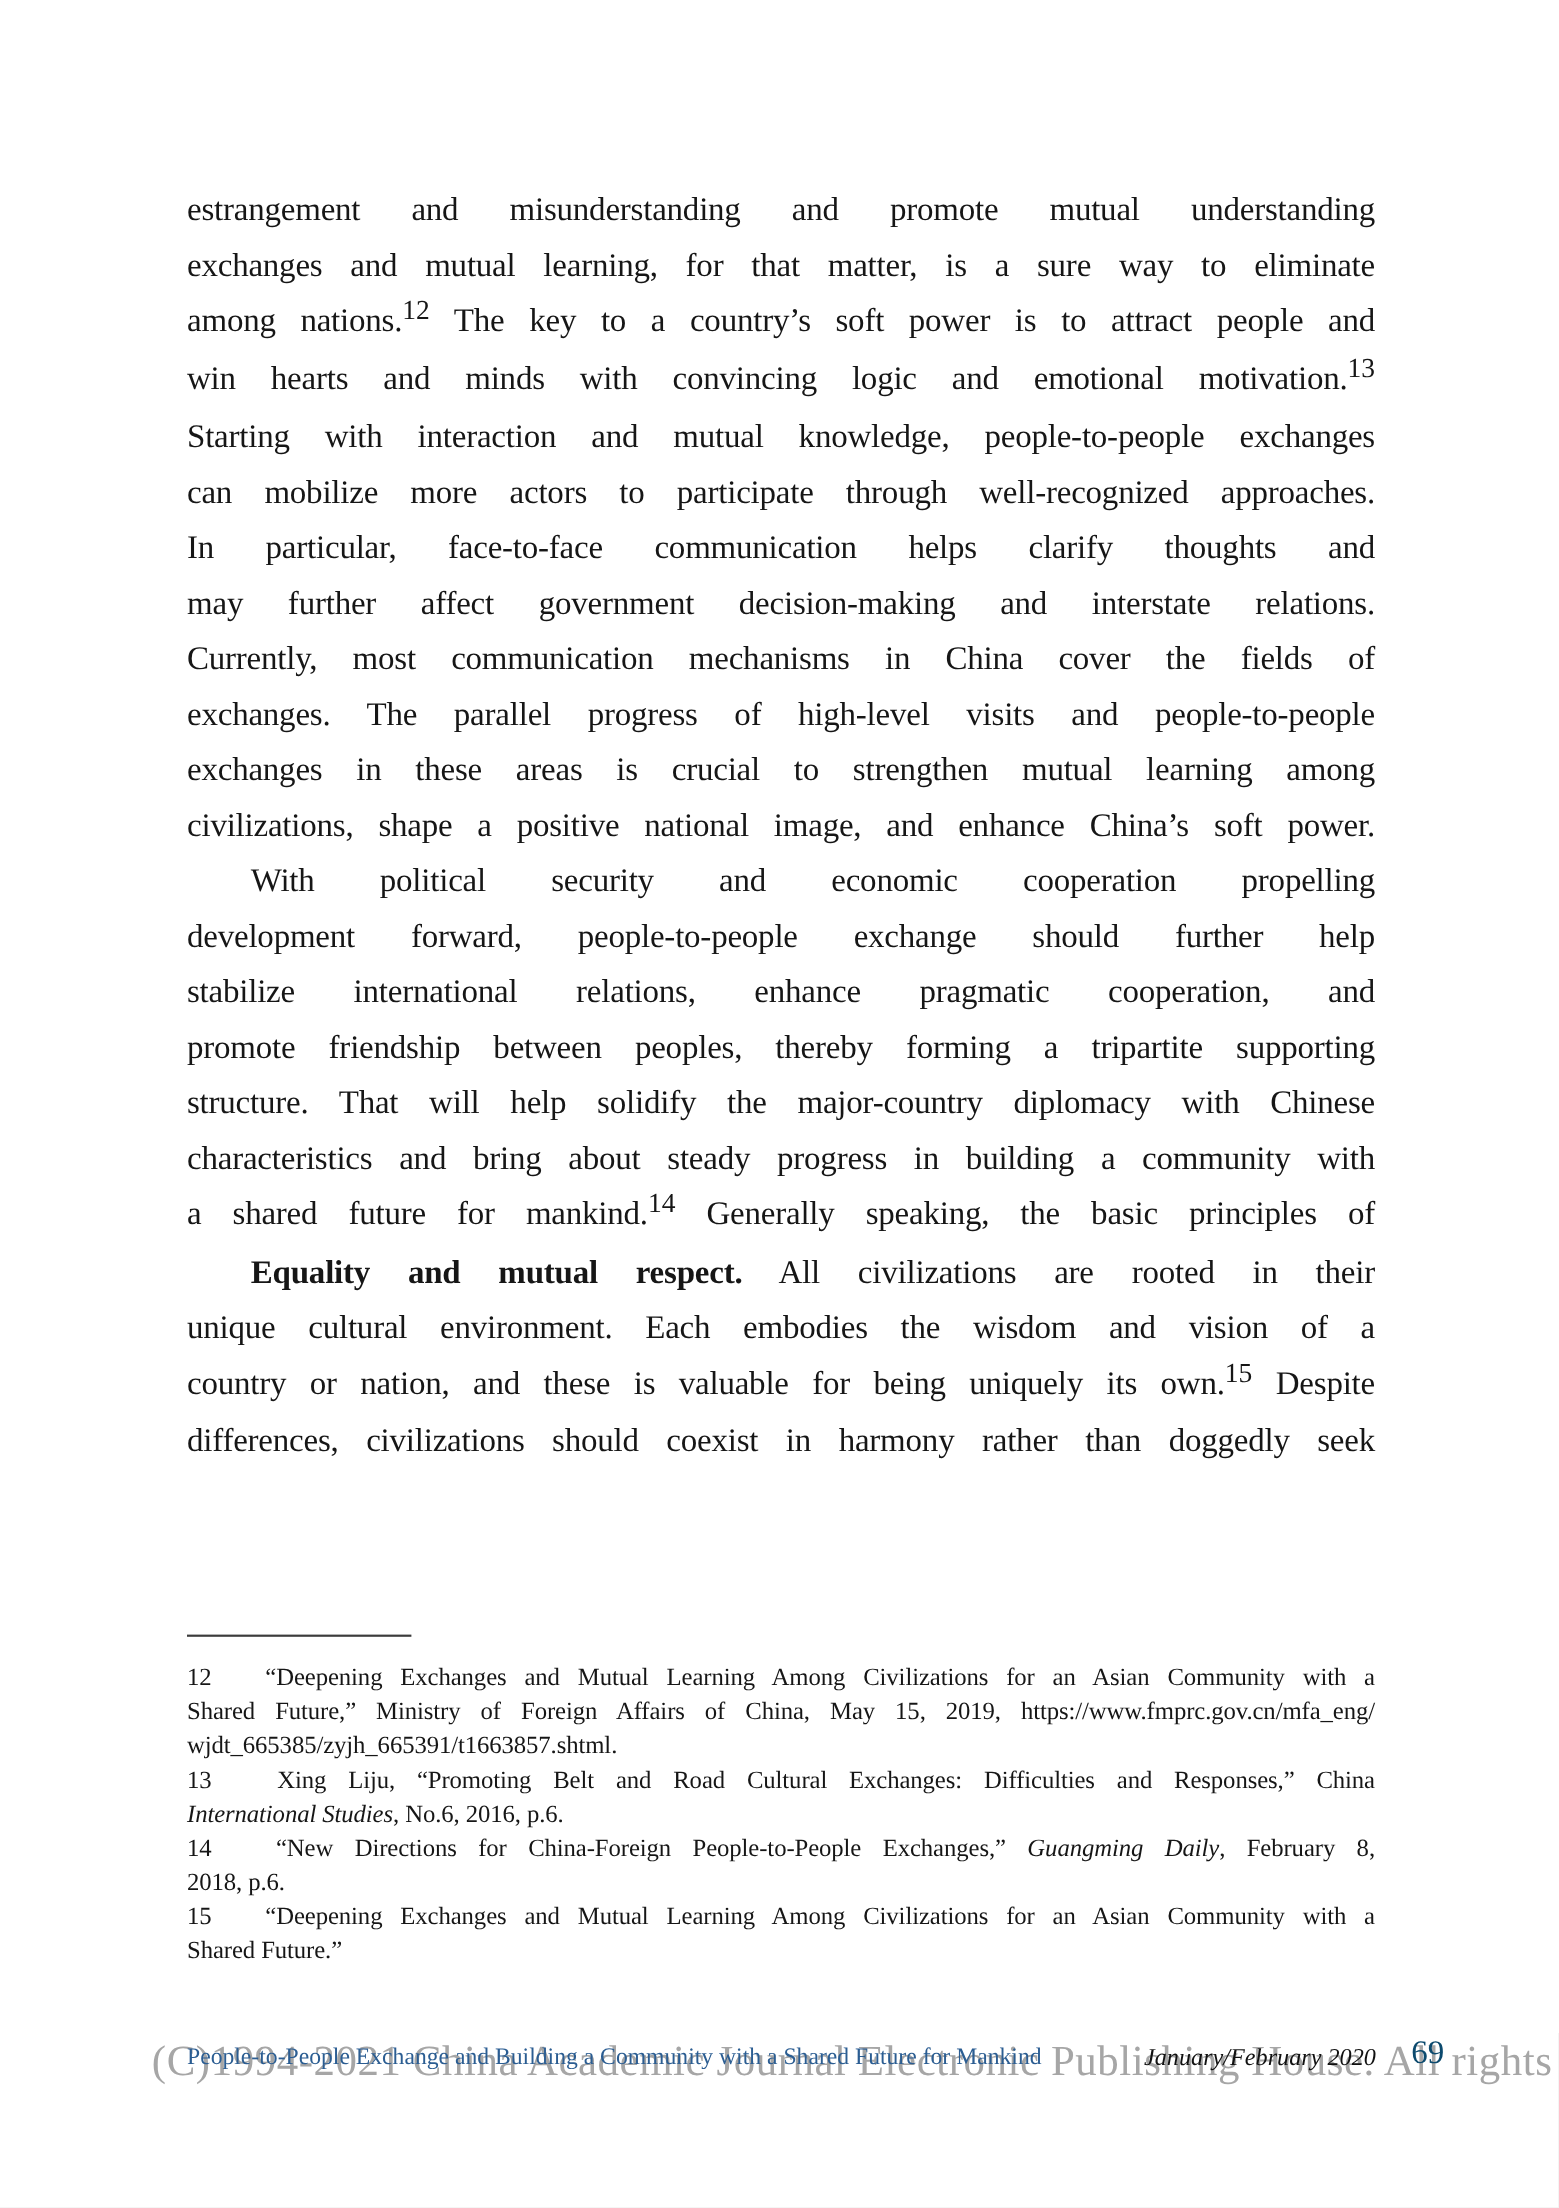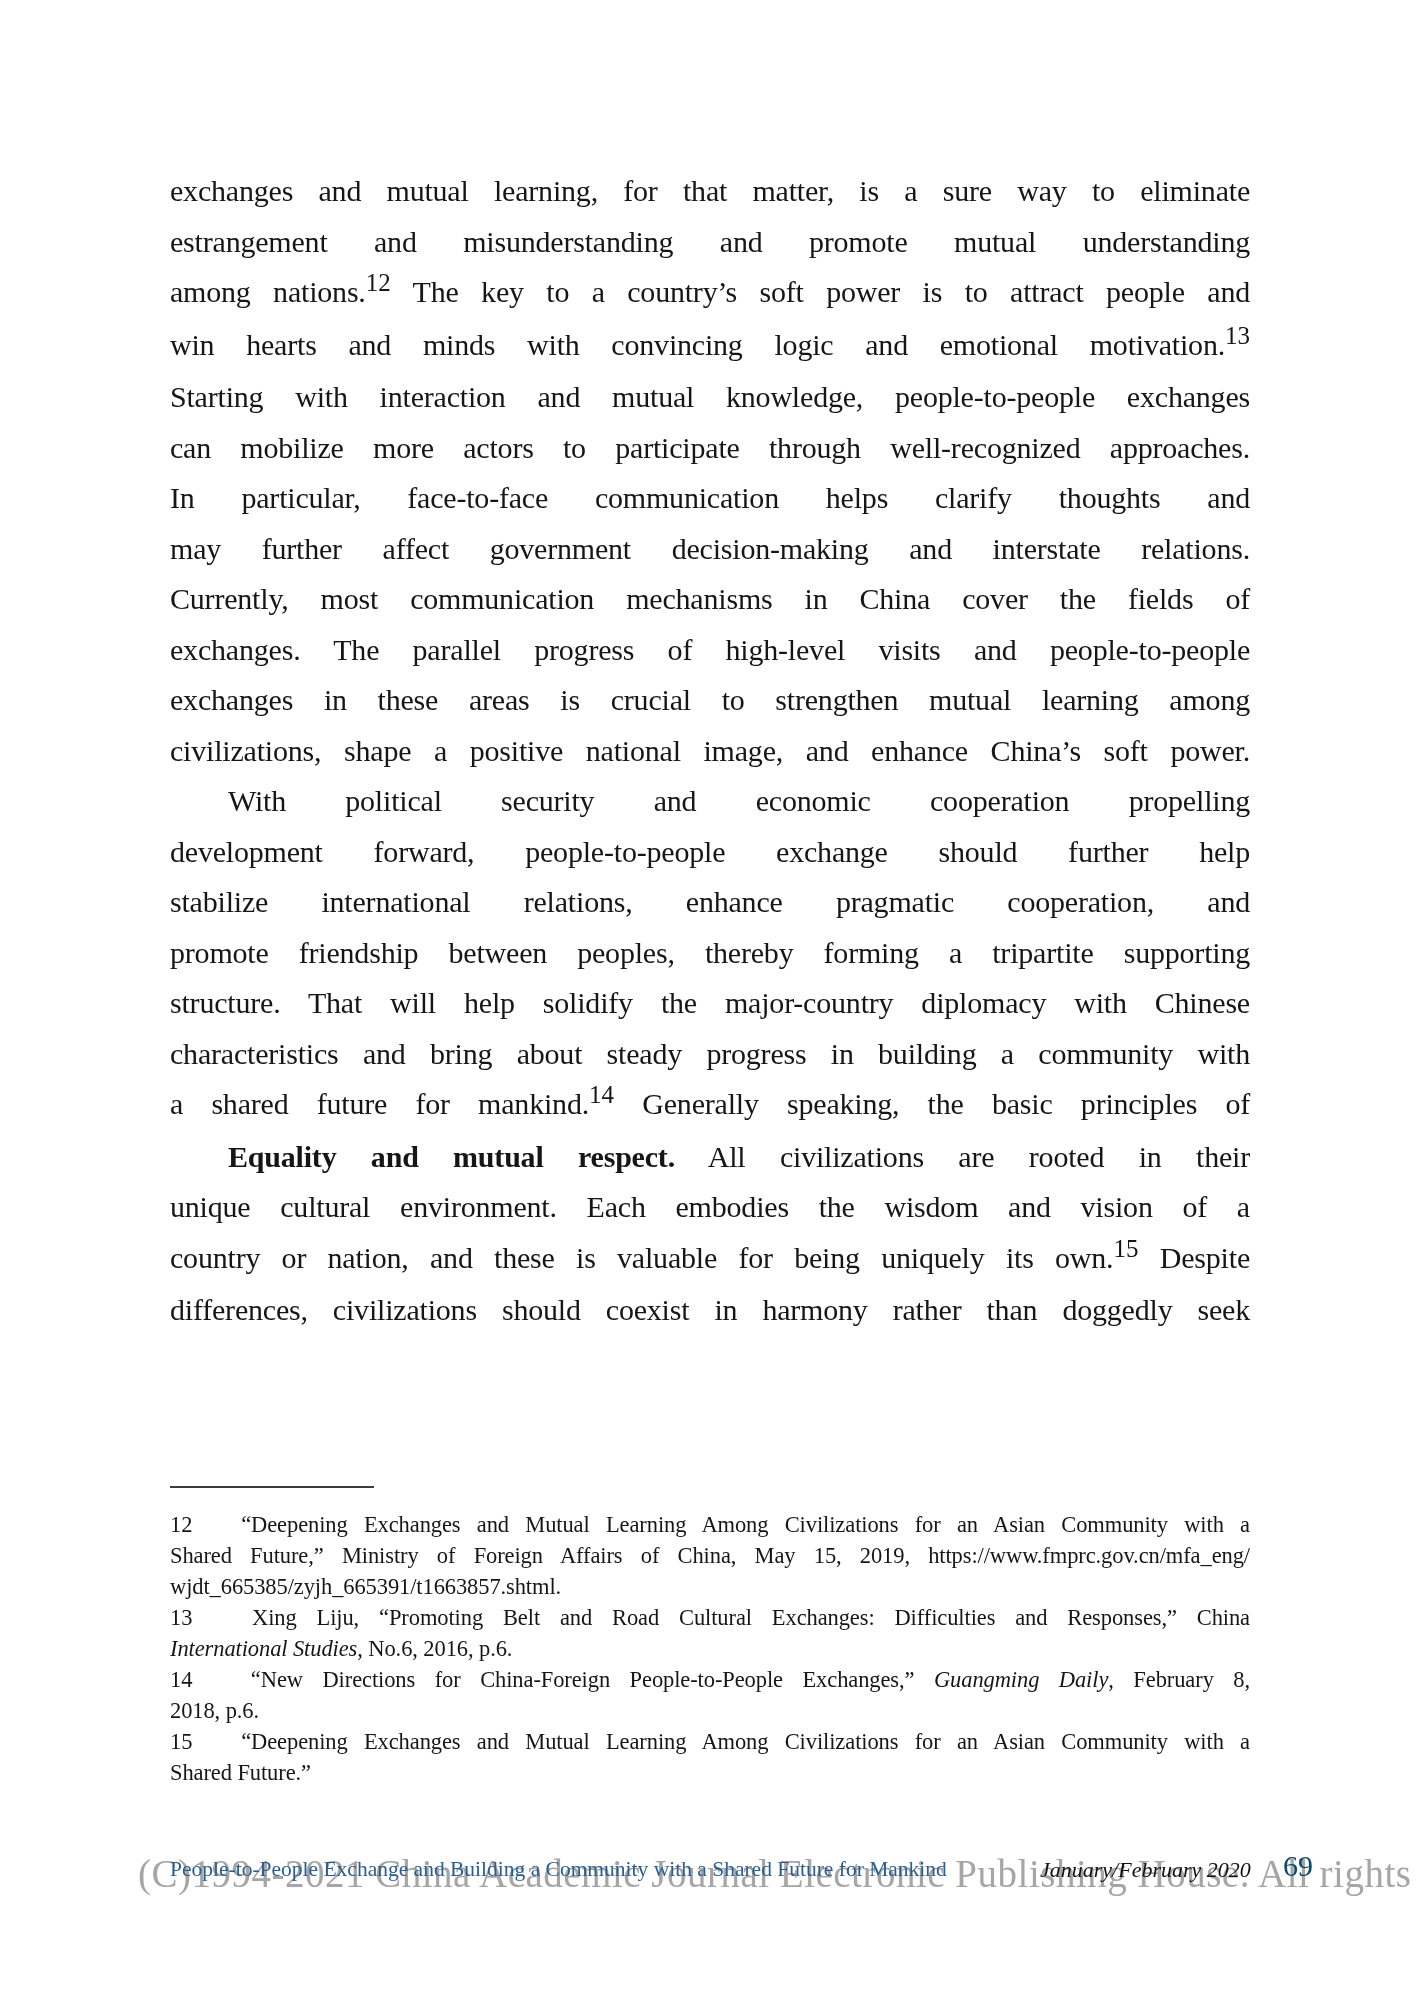--- a/index.html
+++ b/index.html
@@ -90,22 +90,22 @@
     font-family: Liberation Serif, serif;
   }
 </style>
 </head>
 <body>
 
 <div class="page">
 
   <div class="body-text" id="body-text">
       <div>
+        <div class="line fill"><span>estrangement and misunderstanding and promote mutual understanding</span></div>
         <div class="line fill"><span>exchanges and mutual learning, for that matter, is a sure way to eliminate</span></div>
-        <div class="line fill"><span>estrangement and misunderstanding and promote mutual understanding</span></div>
         <div class="line fill"><span>among nations.</span><span class="sup">12</span><span> The key to a country’s soft power is to attract people and</span></div>
         <div class="line fill"><span>win hearts and minds with convincing logic and emotional motivation.</span><span class="sup">13</span></div>
         <div class="line fill"><span>Starting with interaction and mutual knowledge, people-to-people exchanges</span></div>
         <div class="line fill"><span>can mobilize more actors to participate through well-recognized approaches.</span></div>
         <div class="line fill"><span>In particular, face-to-face communication helps clarify thoughts and</span></div>
         <div class="line fill"><span>may further affect government decision-making and interstate relations.</span></div>
         <div class="line fill"><span>Currently, most communication mechanisms in China cover the fields of</span></div>
         <div class="line fill"><span>exchanges. The parallel progress of high-level visits and people-to-people</span></div>
         <div class="line fill"><span>exchanges in these areas is crucial to strengthen mutual learning among</span></div>
         <div class="line fill"><span>civilizations, shape a positive national image, and enhance China’s soft power.</span></div>

